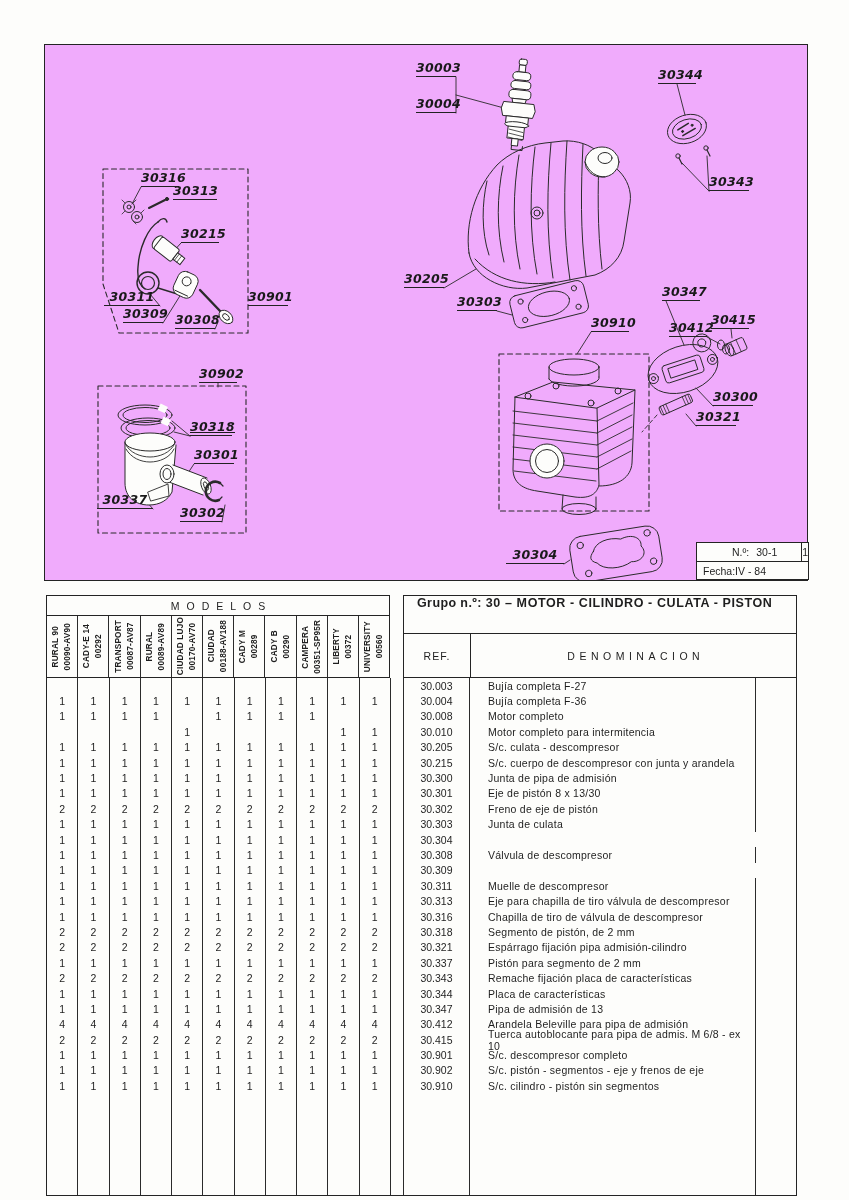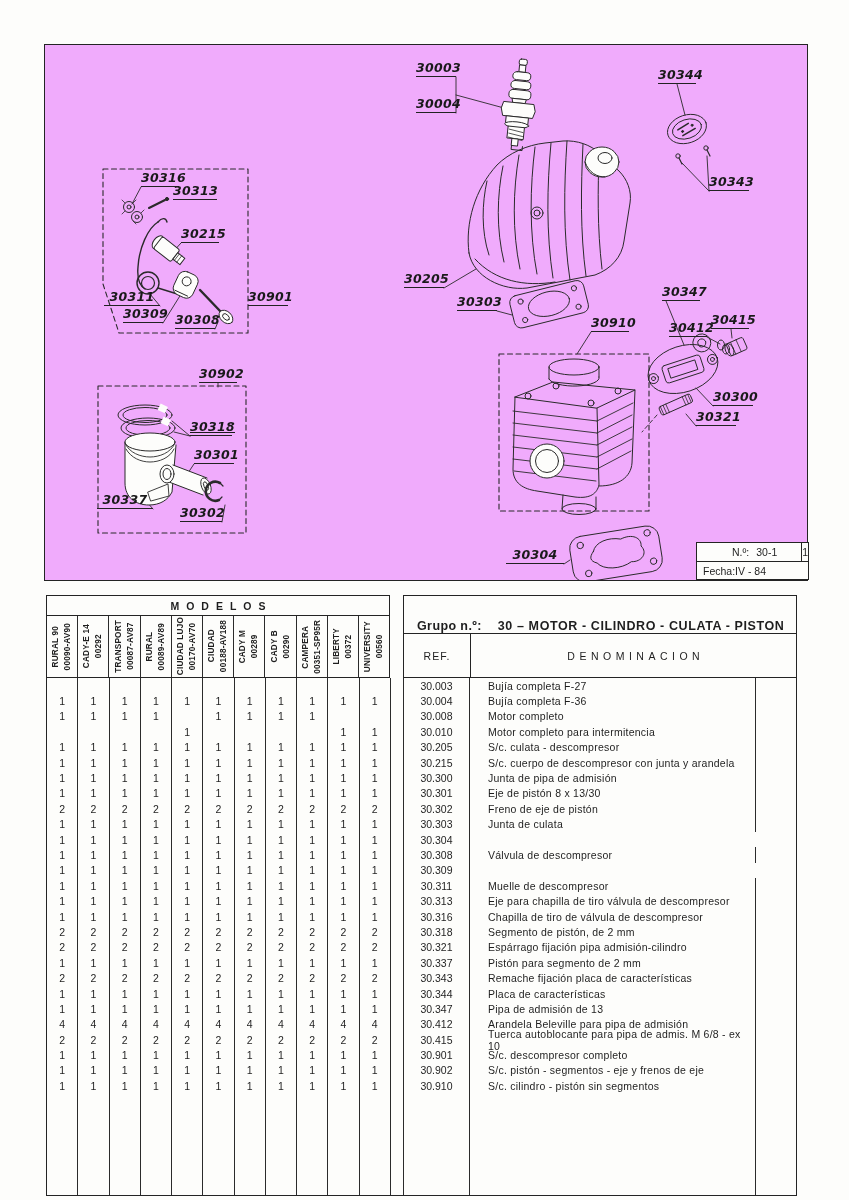--- a/index.html
+++ b/index.html
@@ -17,30 +17,30 @@
                font-size:10.5px;background:#fdfdfb;display:flex;flex-direction:column;}
   .tb-row1{height:18px;display:flex;border-bottom:1.1px solid #242424;}
   .tb-no{width:76px;border-right:1.1px solid #242424;display:flex;align-items:center;padding-left:6px;gap:7px;margin-left:29px;}
   .tb-pg{flex:1;display:flex;align-items:center;justify-content:center;}
   .tb-row2{flex:1;display:flex;align-items:center;padding-left:6px;}
 
   
   .parts-table{position:absolute;left:46px;top:595px;width:751px;height:601px;font-size:10.5px;}
   .hdr-left{position:absolute;left:0;top:0;width:344px;height:83px;border:1.4px solid #242424;box-sizing:border-box;display:flex;flex-direction:column;background:#fdfdfb;}
   .modelos-row{height:19px;border-bottom:1.1px solid #242424;display:flex;align-items:center;justify-content:center;
-               font-weight:700;font-size:10.5px;letter-spacing:7px;text-indent:7px;}
+               font-weight:400;font-size:10.5px;letter-spacing:7px;text-indent:7px;}
   .model-cols{flex:1;display:flex;}
   .model-col{flex:1;display:flex;align-items:center;justify-content:center;border-right:1px solid #2b2b2b;overflow:hidden;}
   .model-col:last-child{border-right:none;}
   .rot{writing-mode:vertical-rl;transform:rotate(180deg);font-size:8.2px;font-weight:700;line-height:1.45;
        text-align:center;letter-spacing:0.2px;white-space:nowrap;}
   .hdr-right{position:absolute;left:357px;top:0;width:394px;height:83px;border:1.4px solid #242424;box-sizing:border-box;display:flex;flex-direction:column;background:#fdfdfb;}
-  .grupo-row{height:37px;border-bottom:1.1px solid #242424;display:flex;align-items:flex-end;padding-left:13px;
+  .grupo-row{height:37px;border-bottom:1.1px solid #242424;display:flex;align-items:flex-start;padding-left:13px;
              font-weight:700;font-size:12.5px;letter-spacing:0.4px;}
-  .grupo-row .gval{margin-left:16px;letter-spacing:0.6px;}
+  .grupo-row .gval{margin-left:4px;letter-spacing:0.6px;}
   .sub-row{flex:1;display:flex;}
   .ref-hcell{width:66px;border-right:1.1px solid #242424;display:flex;align-items:center;justify-content:center;letter-spacing:1px;}
   .den-hcell{flex:1;display:flex;align-items:center;justify-content:center;letter-spacing:4.5px;text-indent:4.5px;}
 
   .tbody{position:absolute;left:0;top:83px;width:751px;height:518px;box-sizing:border-box;
          border-left:1.4px solid #242424;border-right:1.4px solid #242424;border-bottom:1.4px solid #242424;
          display:flex;flex-direction:column;background:#fdfdfb;}
   .trow{height:15.4px;flex:0 0 15.4px;display:flex;align-items:center;}
   .trow.fill{flex:1 1 auto;height:auto;}
   .qty-block{width:344px;box-sizing:border-box;border-right:1px solid #2b2b2b;display:flex;align-self:stretch;align-items:center;}

